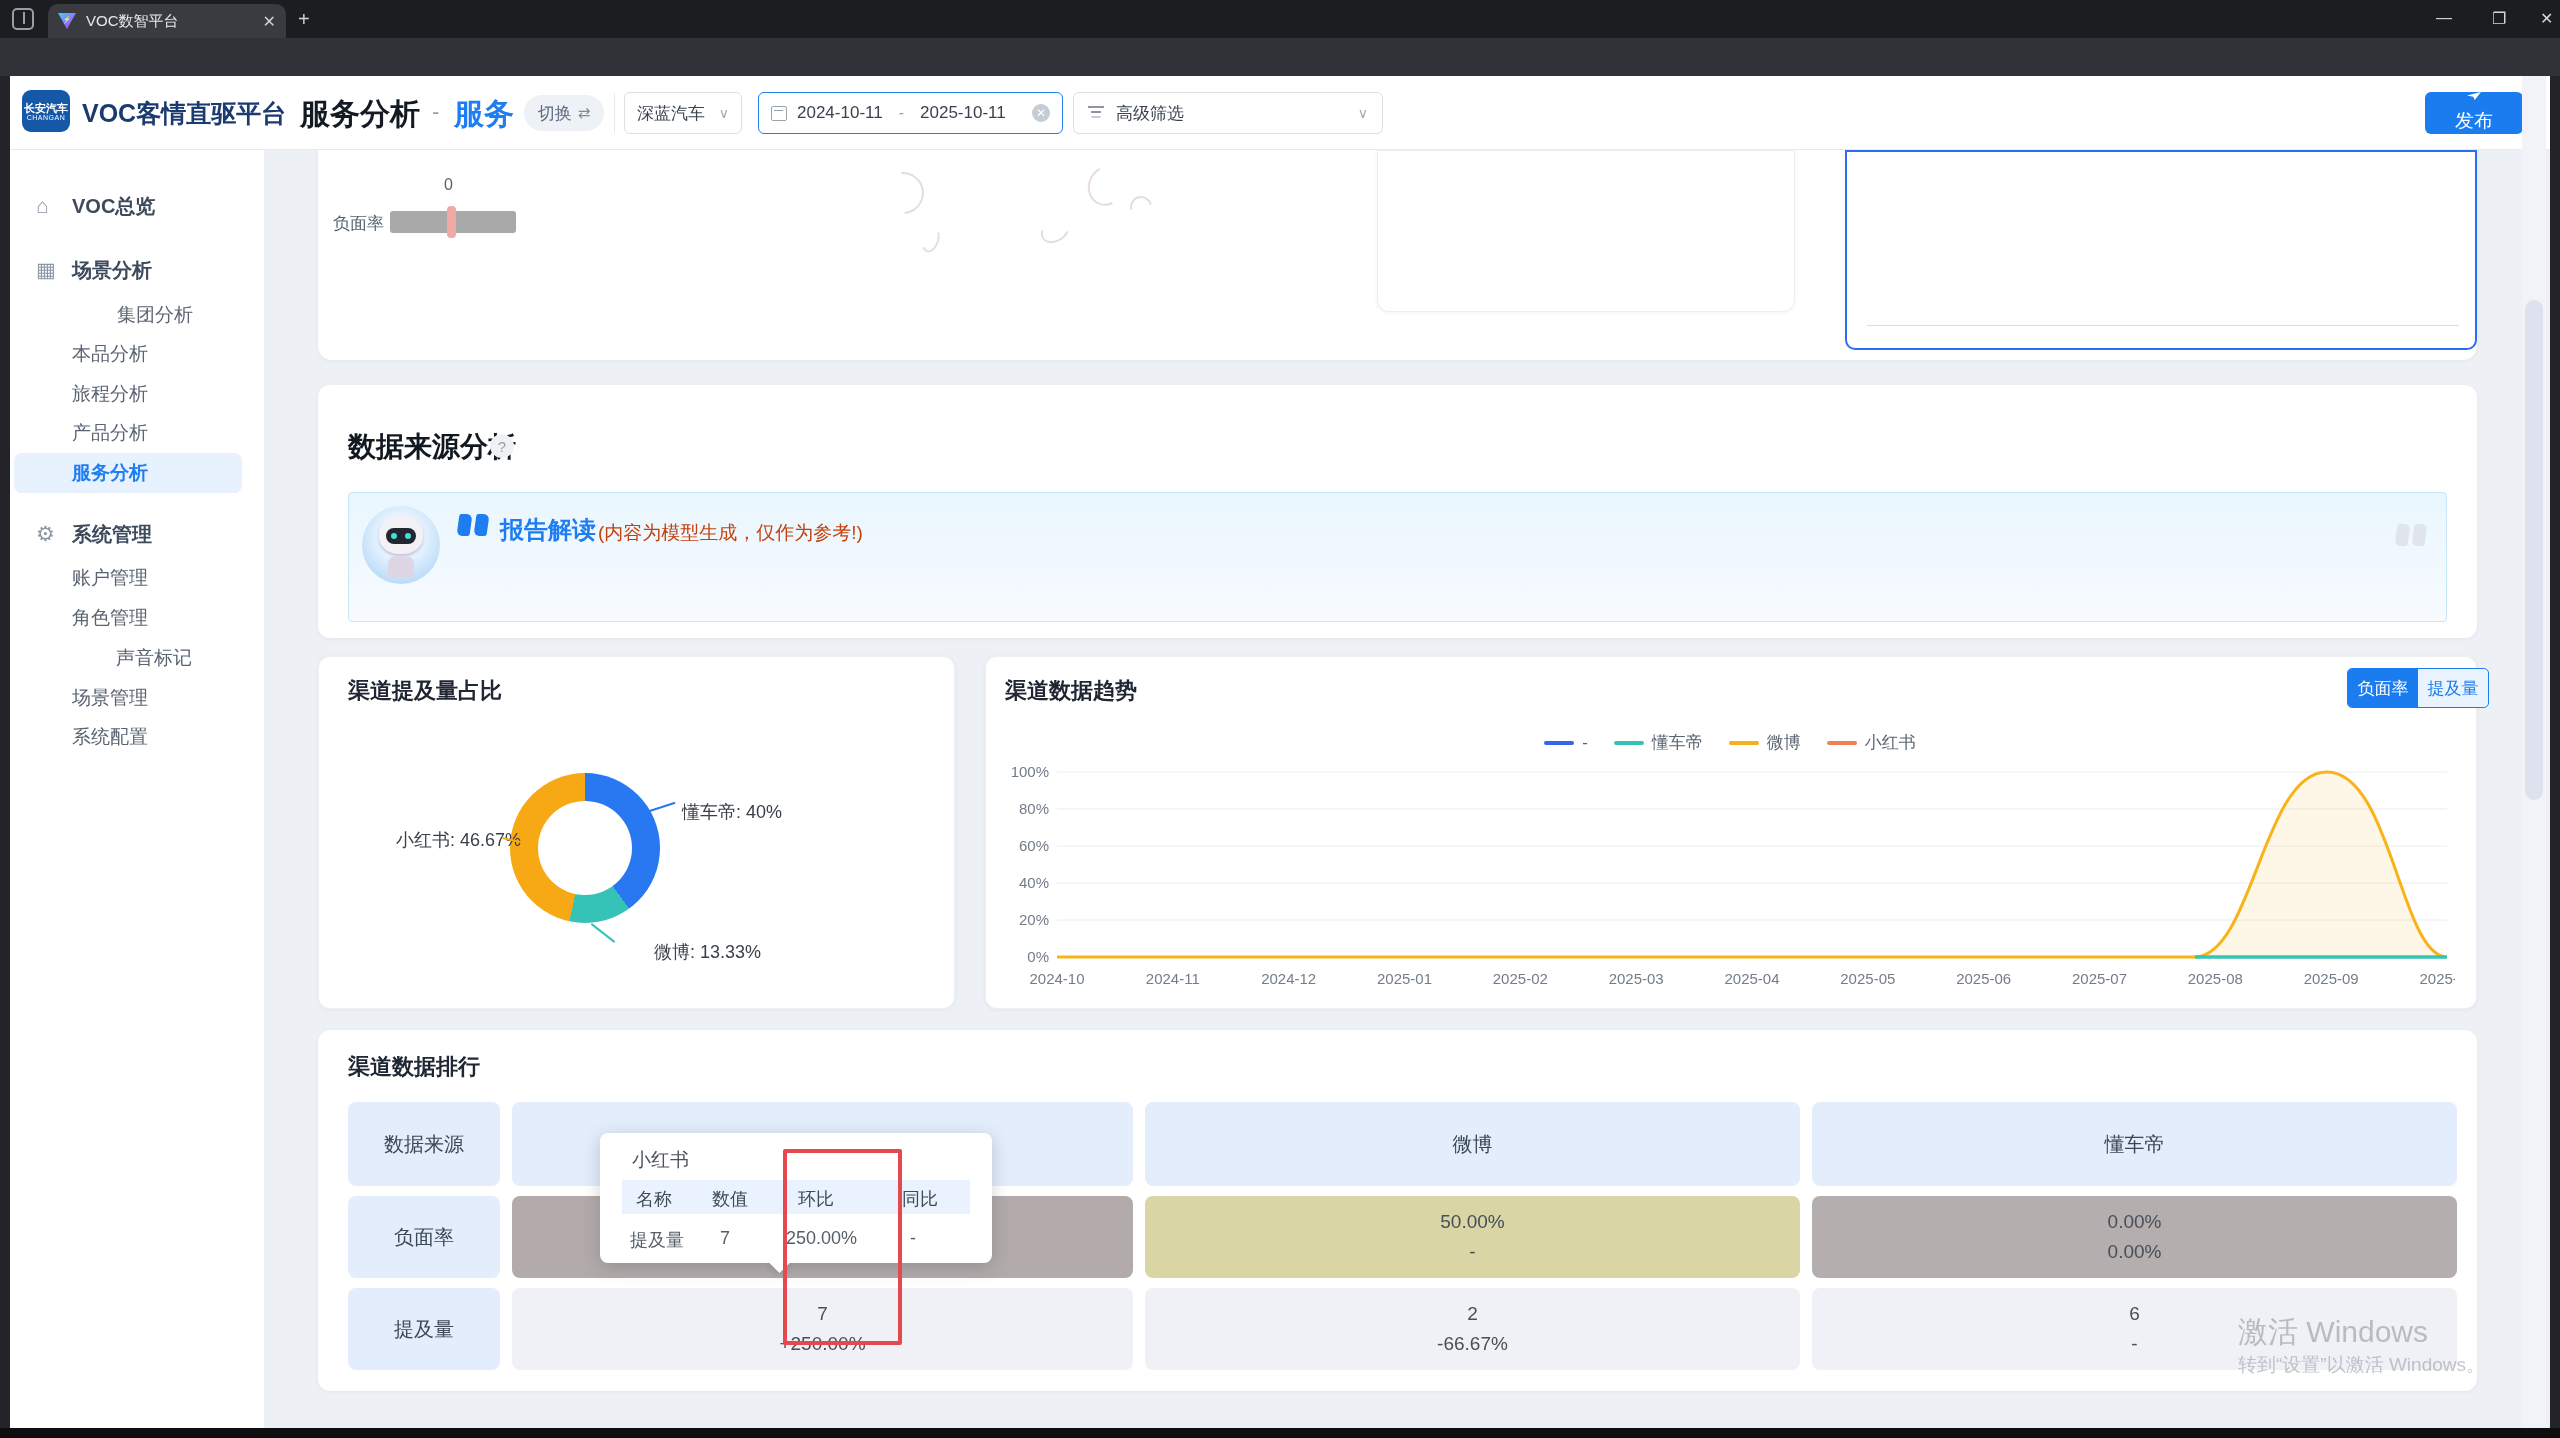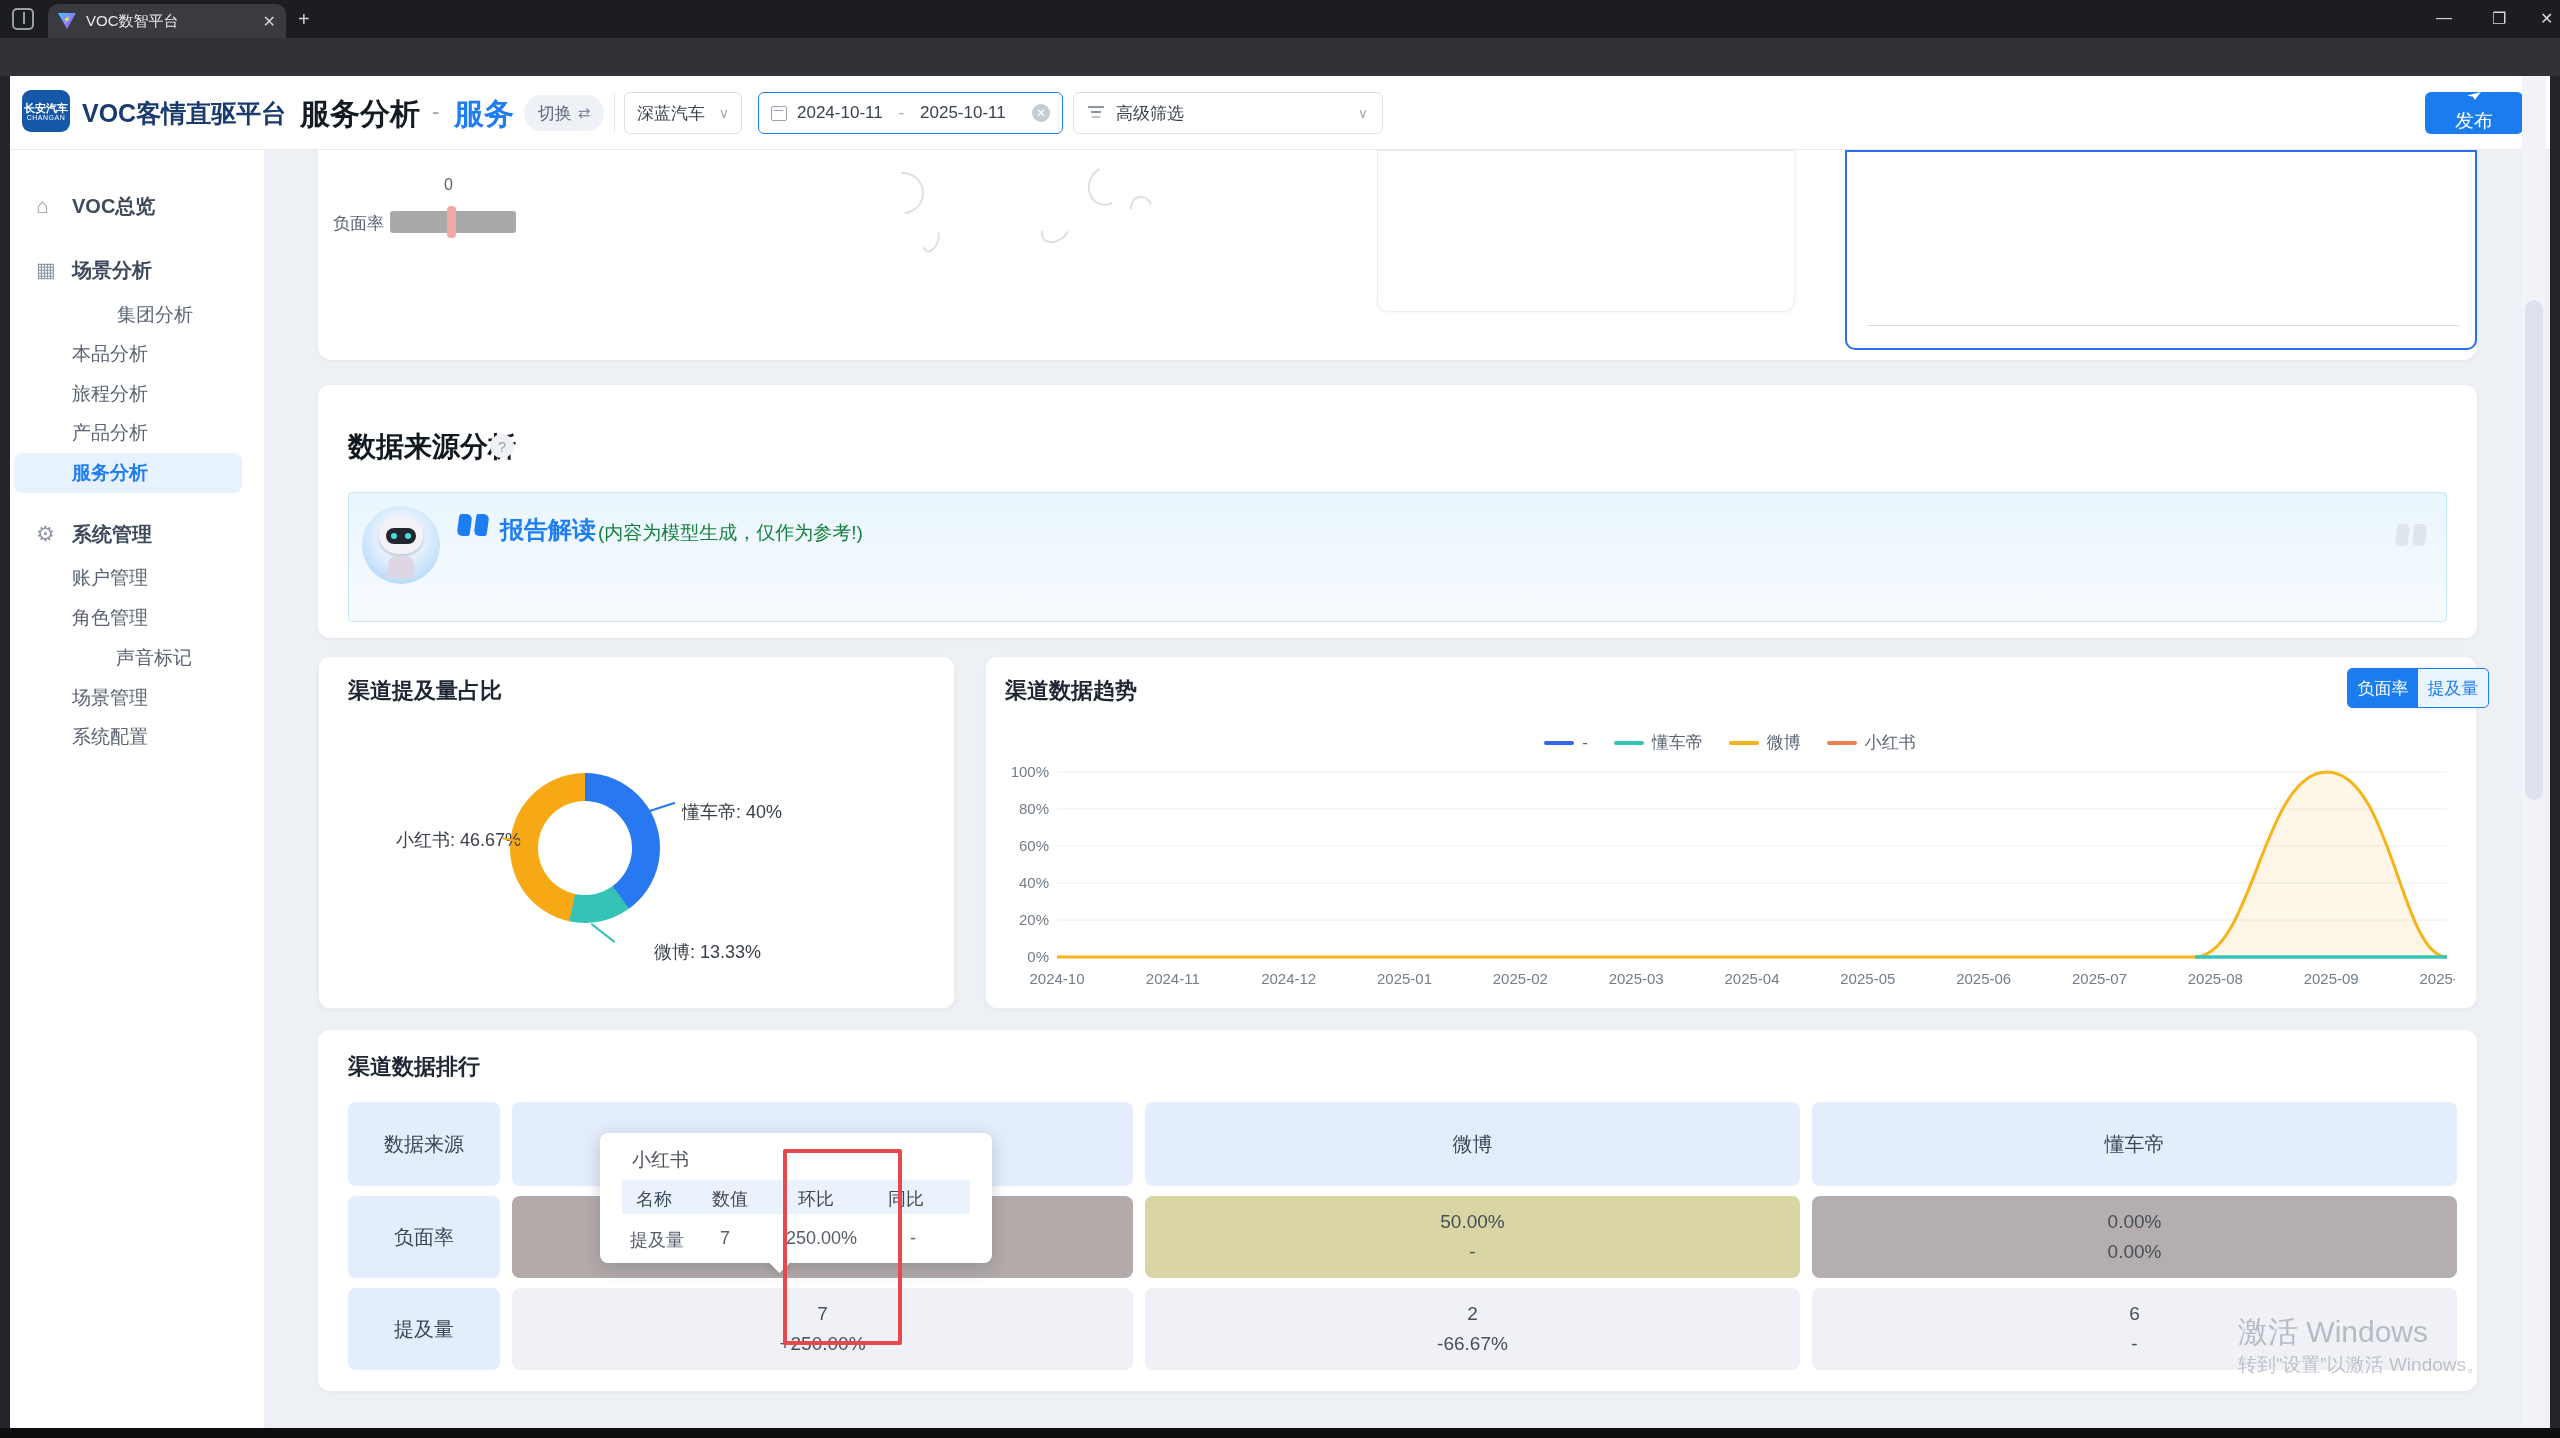--- a/index.html
+++ b/index.html
@@ -271,21 +271,21 @@
       <span class="visor"></span>
     <span class="eye" style="left:29px;"></span>
       <span class="eye" style="left:43px;"></span>
     <span class="body"></span>
   </div>
   <div class="abs" style="left:458px;top:514px;display:flex;gap:4px;">
     <span class="quote"></span>
       <span class="quote"></span>
   </div>
   <div class="abs" style="left:500px;top:514px;font-size:24px;font-weight:bold;color:#1f7df2;">报告解读</div>
-  <div class="abs" style="left:598px;top:520px;font-size:19px;color:#15803d;">(内容为模型生成，仅作为参考!)</div>
+  <div class="abs" style="left:598px;top:520px;font-size:19px;color:#c2410c;">(内容为模型生成，仅作为参考!)</div>
   <div class="abs" style="left:2396px;top:524px;display:flex;gap:4px;transform:rotate(180deg);">
     <span class="quote faint"></span>
       <span class="quote faint"></span>
   </div>
 
   <div class="abs card" style="left:318px;top:656px;width:637px;height:353px;border:1px solid #eef0f4;"></div>
   <div class="abs sectitle" style="left:348px;top:676px;">渠道提及量占比</div>
   <div class="abs donut"></div>
   <div class="abs leader" style="left:648px;top:806px;width:28px;background:#2878f2;transform:rotate(-18deg);"></div>
   <div class="abs dlabel" style="left:682px;top:800px;">懂车帝: 40%</div>
@@ -391,21 +391,21 @@
     <span>-</span>
   </div>
 
   <div class="abs tooltip">
     <span class="arrow"></span>
     <div class="abs" style="left:32px;top:14px;font-size:19px;color:#4b5158;">小红书</div>
     <div class="tt-head"></div>
     <span class="tt-col" style="left:36px;top:54px;">名称</span>
     <span class="tt-col" style="left:112px;top:54px;">数值</span>
     <span class="tt-col" style="left:198px;top:54px;">环比</span>
-    <span class="tt-col" style="left:288px;top:54px;">同比</span>
+    <span class="tt-col" style="left:302px;top:54px;">同比</span>
     <span class="tt-val" style="left:30px;">提及量</span>
     <span class="tt-val" style="left:120px;">7</span>
     <span class="tt-val" style="left:186px;">250.00%</span>
     <span class="tt-val" style="left:310px;">-</span>
   </div>
 
   <div class="abs redrect"></div>
 
   <div class="abs wm1">激活 Windows</div>
   <div class="abs wm2">转到“设置”以激活 Windows。</div>

